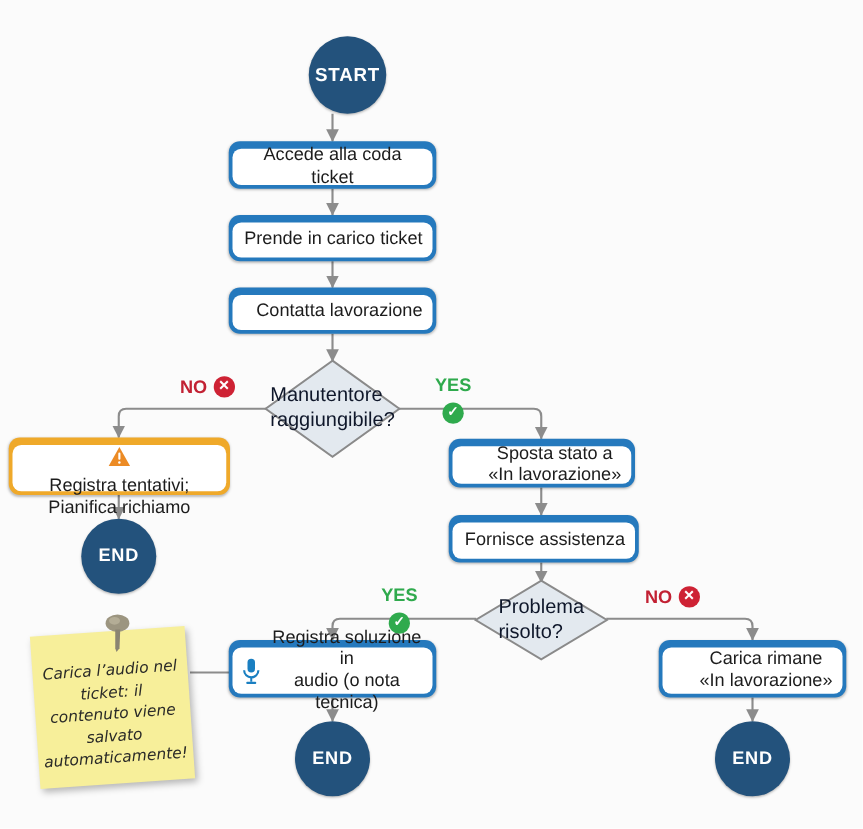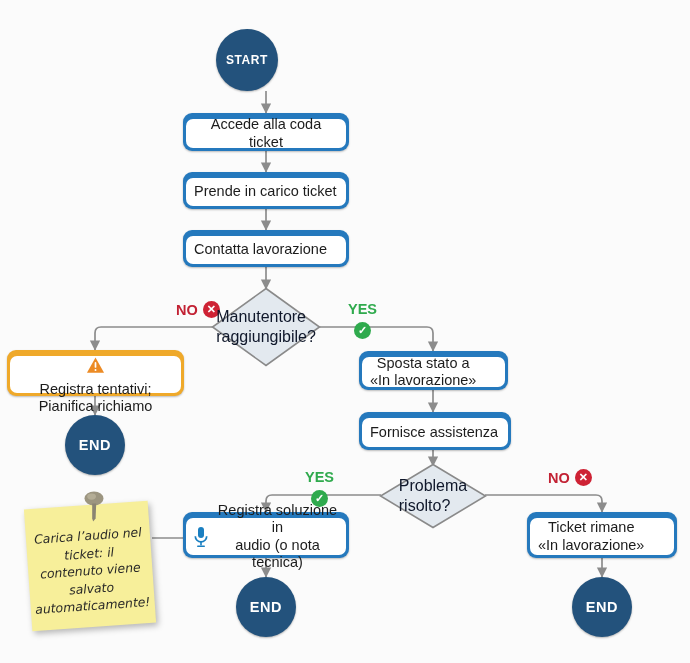--- a/index.html
+++ b/index.html
@@ -46,21 +46,21 @@
     box-shadow: 0 1px 2px rgba(0,0,0,.25);
   }
   .node > .inner {
     box-sizing: border-box;
     width: 100%;
     height: 100%;
     background: #ffffff;
     border-radius: 7px;
     display: flex;
     align-items: center;
-    justify-content: flex-start;
+    justify-content: flex-end;
     gap: 7px;
     padding: 0 8px;
     color: #1c1c1c;
     font-size: 14.5px;
     line-height: 1.2;
     text-align: center;
   }
   .node.warn { background: #efa92a; }
 
   
@@ -88,21 +88,21 @@
   .branch {
     position: absolute;
     display: flex;
     align-items: center;
     gap: 5px;
     font-size: 14.5px;
     font-weight: bold;
     white-space: nowrap;
   }
   .branch.yes { color: #2faa4d; flex-direction: column; }
-  .branch.no  { color: #c22133; margin-left: 32px; }
+  .branch.no  { color: #c22133; }
   .badge {
     width: 17px; height: 17px;
     border-radius: 50%;
     display: inline-flex;
     align-items: center;
     justify-content: center;
     color: #fff;
     font-size: 11px;
     font-weight: bold;
     line-height: 1;
@@ -175,21 +175,21 @@
       <path d="M485,495 L596,495 Q602,495 602,501 L602,512"></path>
 
       <path d="M266,558 L266,577"></path>
 
       <path d="M602,558 L602,577"></path>
     </g>
 
     <path d="M152,538 L186,538" fill="none" stroke="#8c8c8c" stroke-width="1.5"></path>
   </svg>
 
-  <div class="terminator" style="left:216px; top:29px; width:62px; height:62px; font-size:12px;">
+  <div class="terminator" style="left:247px; top:29px; width:62px; height:62px; font-size:15px;">
     <span>START</span>
   </div>
 
   <div class="node" style="left:183px; top:113px; width:166px; height:38px;">
     <div class="inner">
       <span>Accede alla coda ticket</span>
     </div>
   </div>
 
   <div class="node" style="left:183px; top:172px; width:166px; height:37px;">
@@ -292,21 +292,21 @@
     </div>
   </div>
 
   <div class="terminator" style="left:236px; top:577px; width:60px; height:60px; font-size:14.5px;">
     <span>END</span>
   </div>
 
   <div class="node" style="left:527px; top:512px; width:150px; height:46px;">
     <div class="inner">
       <div>
-        <div>Ticket rimane</div>
+        <div>Carica rimane</div>
         <div>«In lavorazione»</div>
       </div>
     </div>
   </div>
 
   <div class="terminator" style="left:572px; top:577px; width:60px; height:60px; font-size:14.5px;">
     <span>END</span>
   </div>
 
   <div class="note" style="left:28px; top:505px; width:124px; height:122px;">

